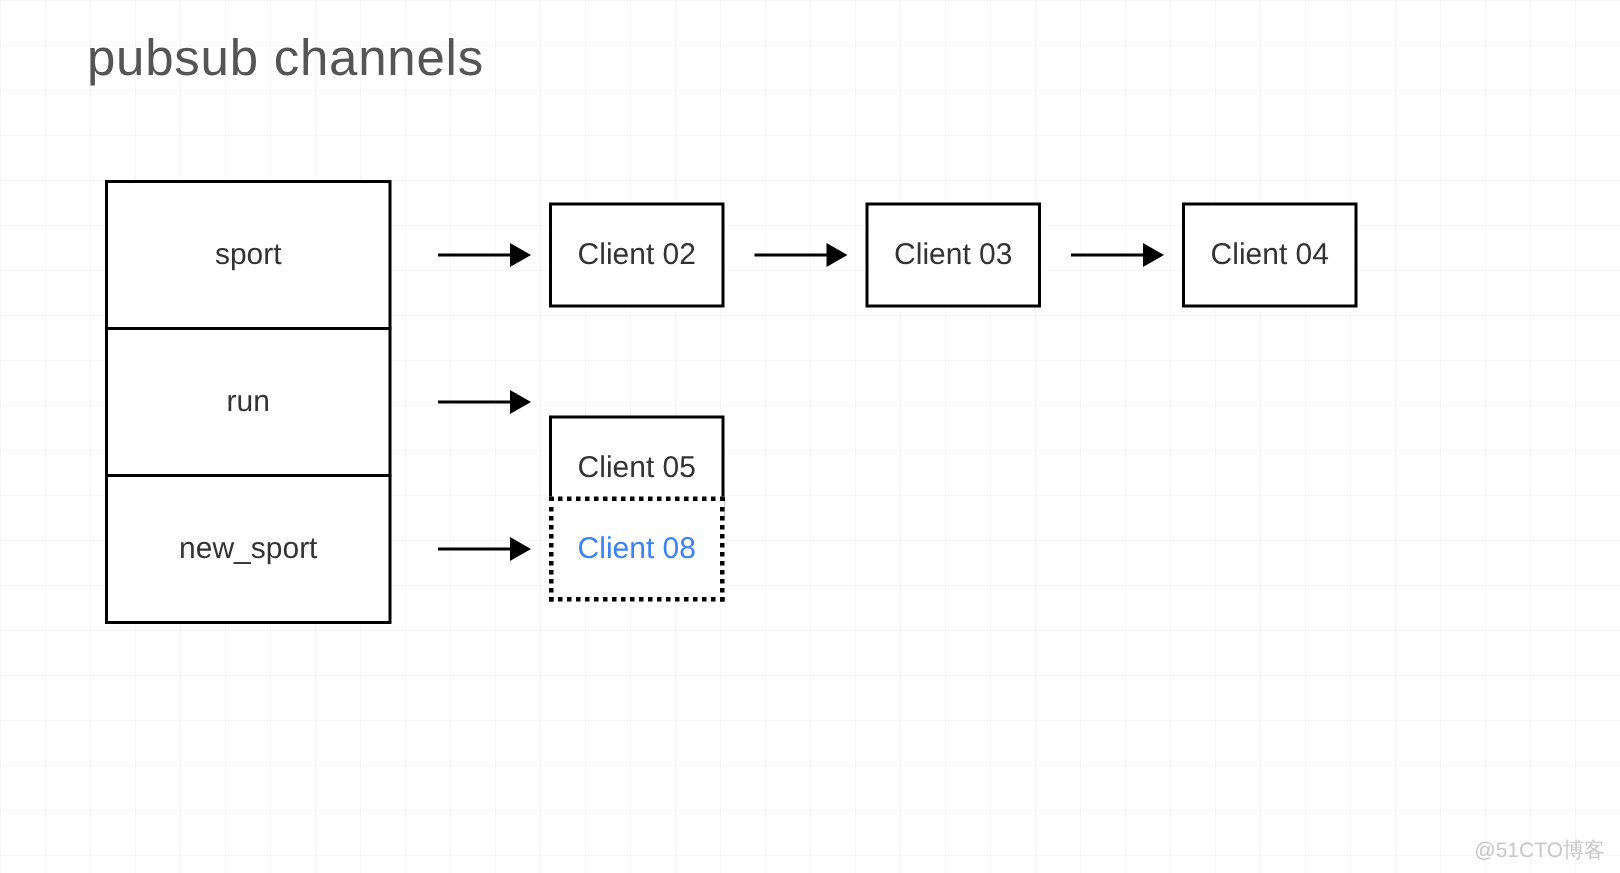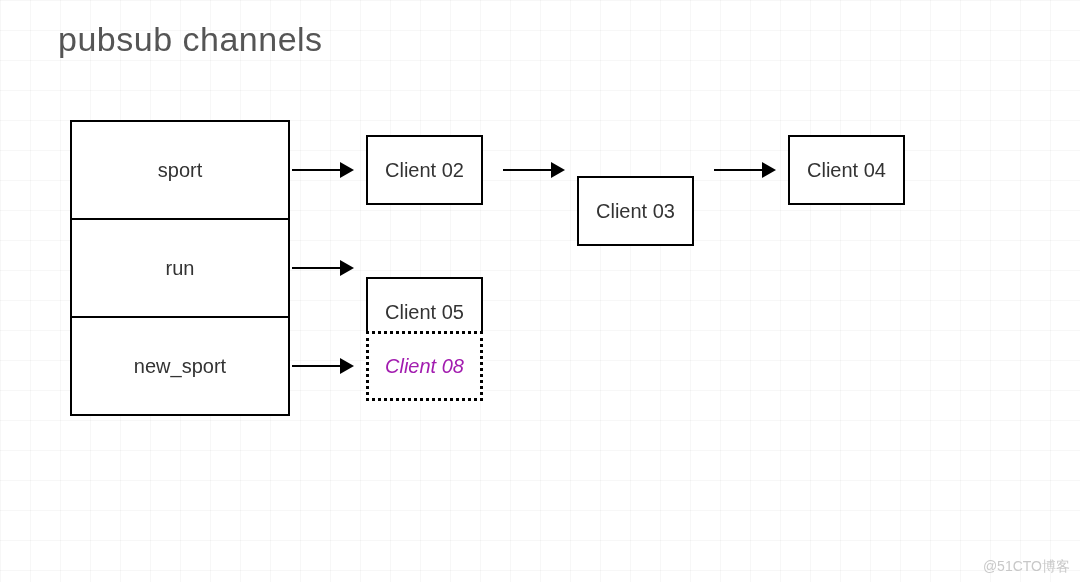--- a/index.html
+++ b/index.html
@@ -35,22 +35,22 @@
     display: flex;
     align-items: center;
     justify-content: center;
     font-size: 20px;
     color: #333;
   }
   .box.dashed {
     border-style: dotted;
     border-width: 3px;
   }
-  .box.red-text { color: #a21caf; font-style: italic; }
-  .channel { width: 220px; height: 100px; }
+  .box.red-text { color: #3b82f6; }
+  .channel { width: 191px; height: 100px; }
   .client  { width: 117px; height: 70px; }
   .arrow {
     position: absolute;
     height: 2px;
     background: #000;
   }
   .arrow::after {
     content: "";
     position: absolute;
     right: -2px; top: 50%;
@@ -86,21 +86,21 @@
   <div class="box channel" style="left:70px; top:218px;">
     <span>run</span>
   </div>
 
   <div class="arrow" style="left:292px; top:169px; width:60px;"></div>
   <div class="box client" style="left:366px; top:135px;">
     <span>Client 02</span>
   </div>
 
   <div class="arrow" style="left:503px; top:169px; width:60px;"></div>
-  <div class="box client" style="left:577px; top:135px;margin-top:41px;">
+  <div class="box client" style="left:577px; top:135px;">
     <span>Client 03</span>
   </div>
 
   <div class="arrow" style="left:714px; top:169px; width:60px;"></div>
   <div class="box client" style="left:788px; top:135px;">
     <span>Client 04</span>
   </div>
 
   <div class="arrow" style="left:292px; top:267px; width:60px;"></div>
   <div class="box client" style="left:366px; top:233px;margin-top:44px;">

